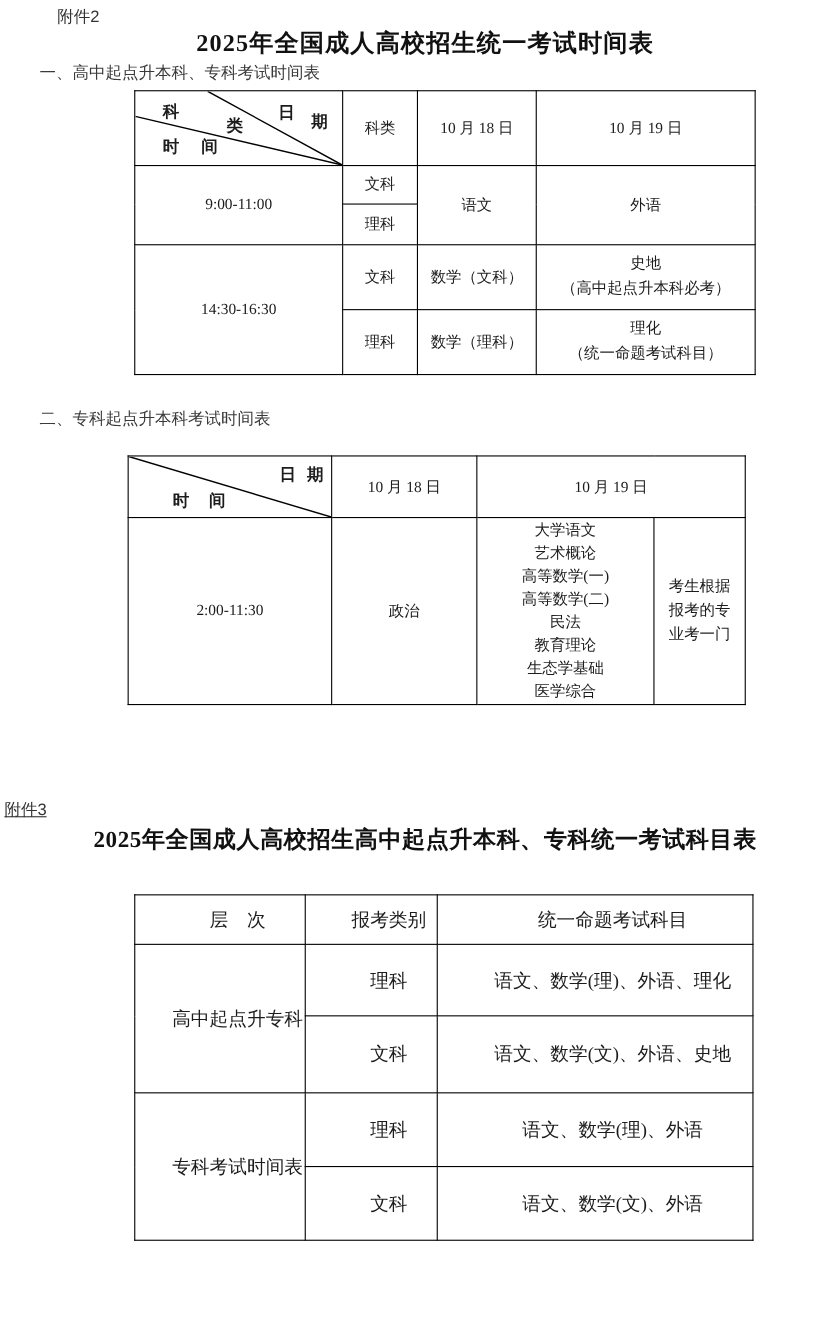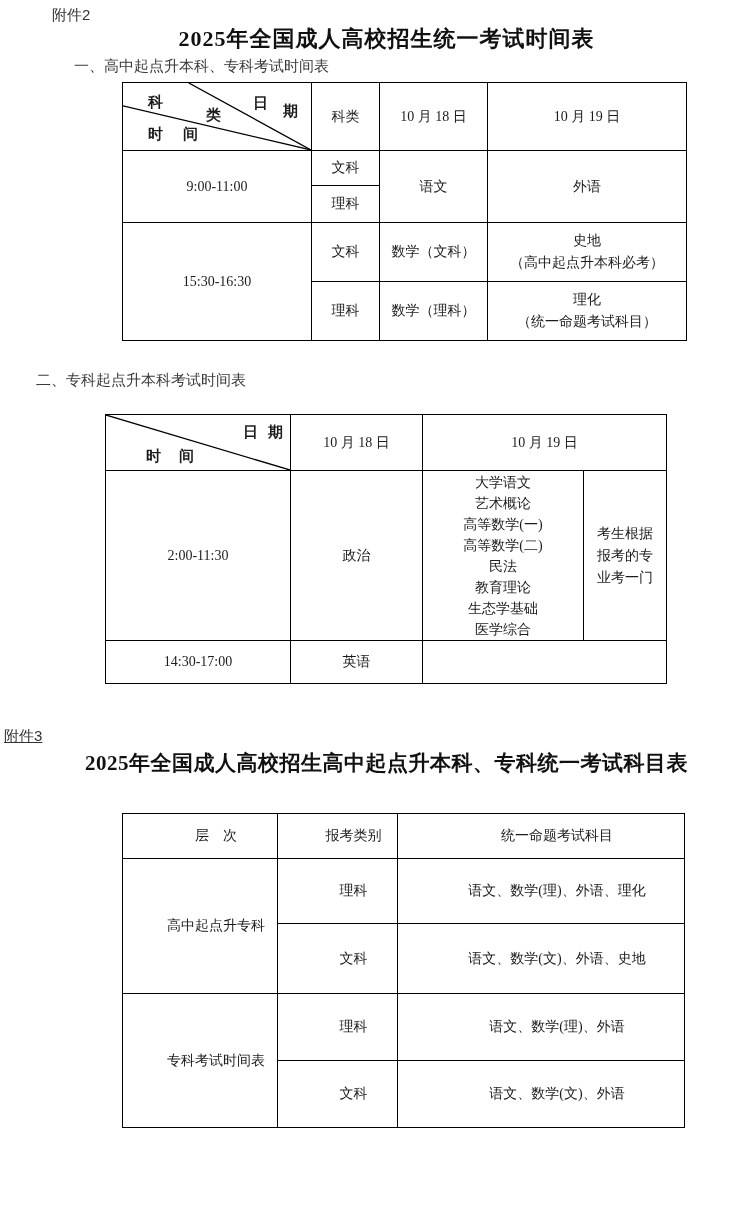--- a/index.html
+++ b/index.html
@@ -21,38 +21,38 @@
     position:absolute; left:0; width:749px; text-align:center;
     font-weight:bold; color:#111;margin-left:12px;
   }
   #title1 { top:24px; font-size:22px; letter-spacing:1px; }
   #title2 { top:749px; font-size:21px; letter-spacing:0.5px; }
 
   .section-heading {
     position:absolute; left:36px; font-size:15px; color:#3a3a3a;
     font-family:"Liberation Sans","DejaVu Sans",sans-serif;
   }
-  #section1 { top:57px;margin-left:38px; }
+  #section1 { top:57px; }
   #section2 { top:371px; }
 
   table.grid {
     position:absolute; border-collapse:collapse; table-layout:fixed;
     background:#fff;
   }
   table.grid td, table.grid th {
     border:1.5px solid #000; text-align:center; vertical-align:middle;
     font-size:14px; font-weight:normal; padding:0; overflow:hidden;
   }
   table.grid th, .hdr { font-weight:bold; }
   .multiline { white-space:pre-line; }
 
   #table1 { left:122px; top:82px; }
-  #table2 { left:105px; top:414px;border-radius:25px; }
+  #table2 { left:116px; top:414px;border-radius:25px; }
   #table3 { left:122px; top:813px; width:562px; }
-  #table3 td, #table3 th { font-size:14px;padding-left:32px; }
+  #table3 td, #table3 th { font-size:17px;padding-left:32px; }
 
   .corner-cell { position:relative; padding:0; }
   .corner-cell svg { position:absolute; left:0; top:0; width:100%; height:100%; display:block; }
   .corner-label { position:absolute; font-weight:bold; font-size:15px; line-height:15px; white-space:pre; }
 
   
   #t1-lbl-cat1 { left:25px;  top:12px; }
   #t1-lbl-cat2 { left:83px;  top:25px; }
   #t1-lbl-date1{ left:130px; top:13px; }
   #t1-lbl-date2{ left:160px; top:21px; }
@@ -102,21 +102,21 @@
   <tr style="height:35px">
     <td rowspan="2">9:00-11:00</td>
     <td>文科</td>
     <td rowspan="2">语文</td>
     <td rowspan="2">外语</td>
   </tr>
   <tr style="height:37px">
     <td>理科</td>
   </tr>
   <tr style="height:59px">
-    <td rowspan="2">15:30-16:30</td>
+    <td rowspan="2">14:30-16:30</td>
     <td>文科</td>
     <td>数学（文科）</td>
     <td class="multiline twoline-cell">史地
 （高中起点升本科必考）</td>
   </tr>
   <tr style="height:59px">
     <td>理科</td>
     <td>数学（理科）</td>
     <td class="multiline twoline-cell">理化
 （统一命题考试科目）</td>
@@ -153,25 +153,20 @@
 高等数学(一)
 高等数学(二)
 民法
 教育理论
 生态学基础
 医学综合</td>
     <td class="multiline note-cell">考生根据
 报考的专
 业考一门</td>
   </tr>
-  <tr style="height:43px">
-    <td>14:30-17:00</td>
-    <td>英语</td>
-    <td colspan="2"></td>
-  </tr>
 </tbody>
   </table>
 
 <div id="attachment3" class="attachment-label">附件3</div>
 
 <div id="title2" class="doc-title">2025年全国成人高校招生高中起点升本科、专科统一考试科目表</div>
 
 <table id="table3" class="grid">
   <colgroup>
     <col style="width:155px">

